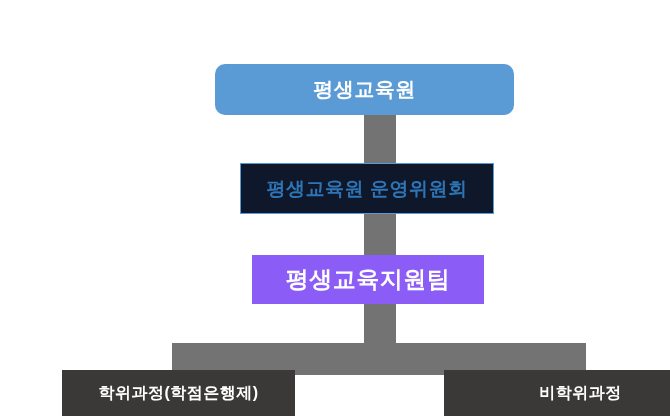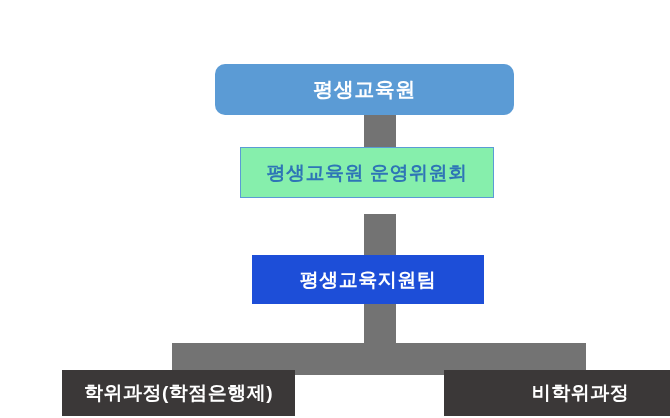--- a/index.html
+++ b/index.html
@@ -25,37 +25,37 @@
     white-space: nowrap;
   }
   .node-root {
     left: 183px; top: 32px; width: 299px; height: 51px;
     background: #5B9BD5;
     border-radius: 10px;
     color: #ffffff;
     font-size: 20px;
   }
   .node-committee {
-    left: 208px; top: 115px; width: 254px; height: 51px;
-    background: #86efac;
+    left: 208px; top: 131px; width: 254px; height: 51px;
+    background: #0f172a;
     border: 1.5px solid #5B9BD5;
     color: #2E75B6;
     font-size: 19px;
   }
   .node-team {
     left: 220px; top: 223px; width: 232px; height: 49px;
-    background: #1d4ed8;
+    background: #8b5cf6;
     color: #ffffff;
-    font-size: 19px;
+    font-size: 23px;
   }
   .node-course {
     top: 338px; height: 46px;
     background: #3B3838;
     color: #ffffff;
-    font-size: 19px;
+    font-size: 16px;
   }
   .node-degree { left: 30px; width: 233px; }
   .node-nondegree { left: 412px; width: 273px; }
   .connector {
     position: absolute;
     background: #737373;
   }
   .conn-v { width: 2px; }
   .conn-h { height: 2px; }
   .conn-root-committee   { left: 332px; top: 83px;  height: 48px; }

